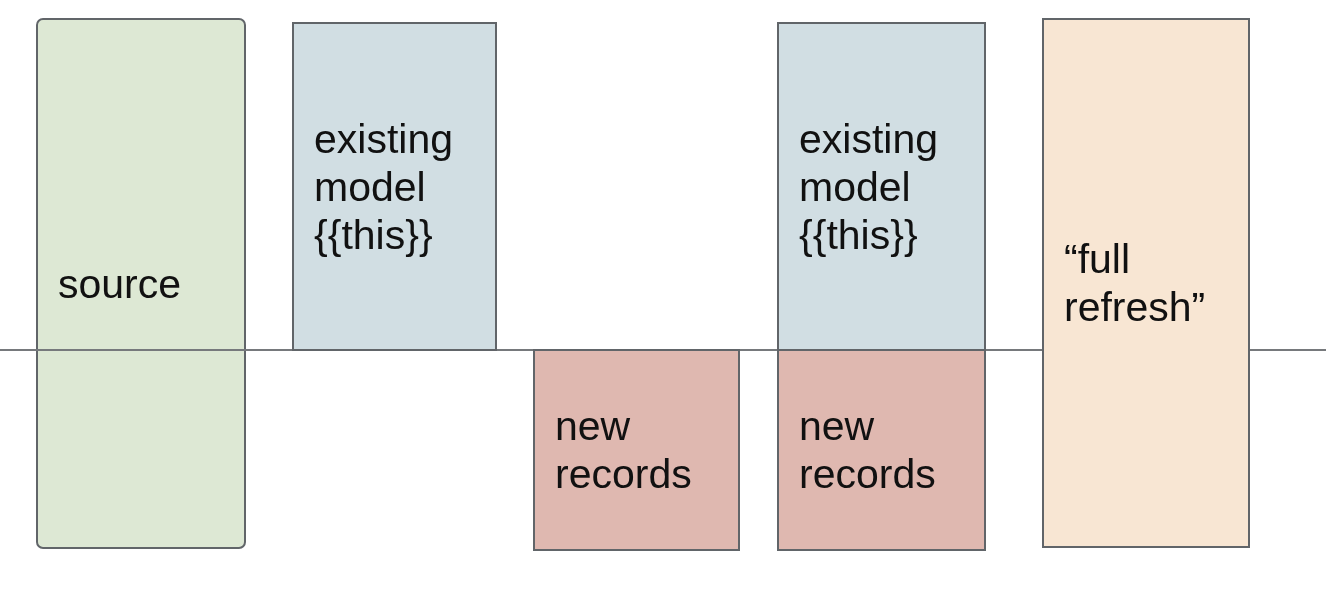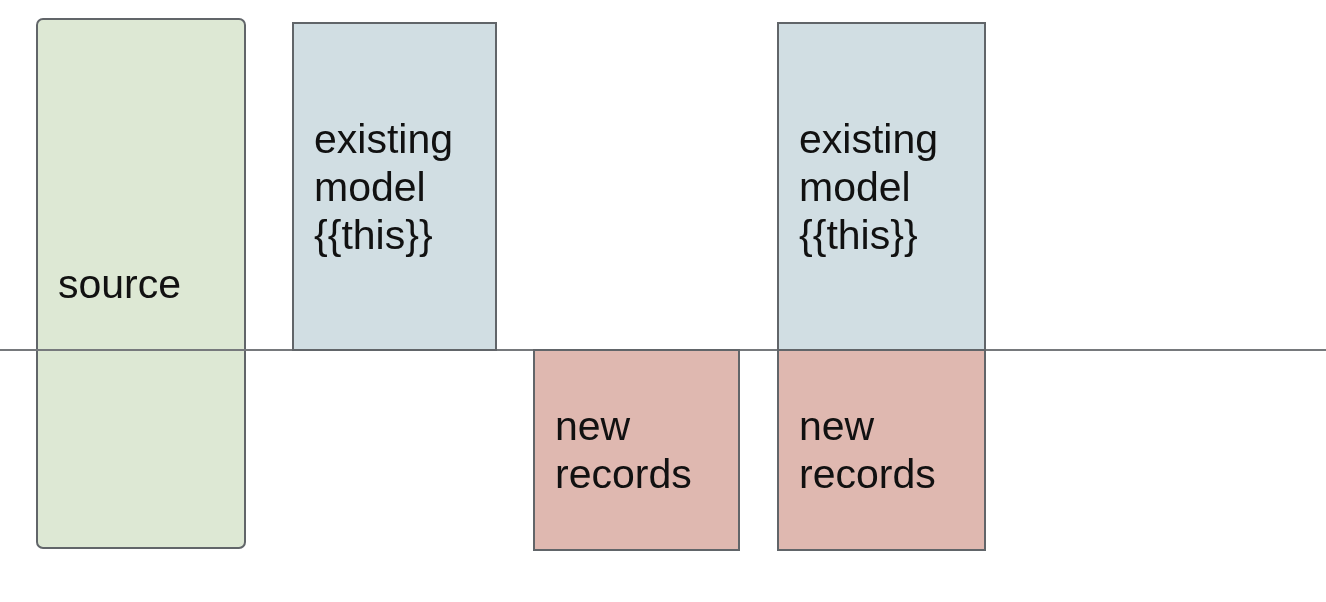--- a/index.html
+++ b/index.html
@@ -75,14 +75,18 @@
     <span class="label">existing
 model
 {{this}}</span>
   </div>
 
   <div class="box box-new-2" style="background-color: rgb(223, 184, 176);">
     <span class="label">new
 records</span>
   </div>
 
+  <div class="box box-full-refresh" style="background-color: rgb(248, 230, 211);">
+    <span class="label">“full
+refresh”</span>
+  </div>
 
 </div>
 
 </body></html>

